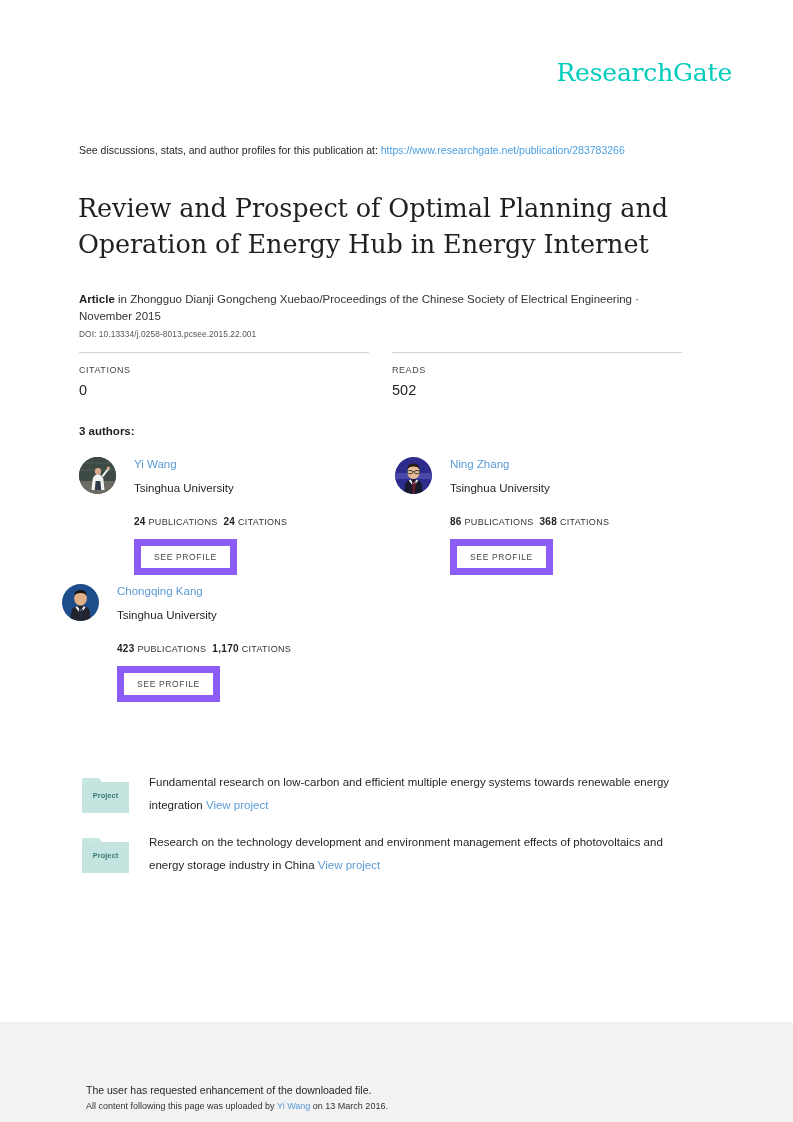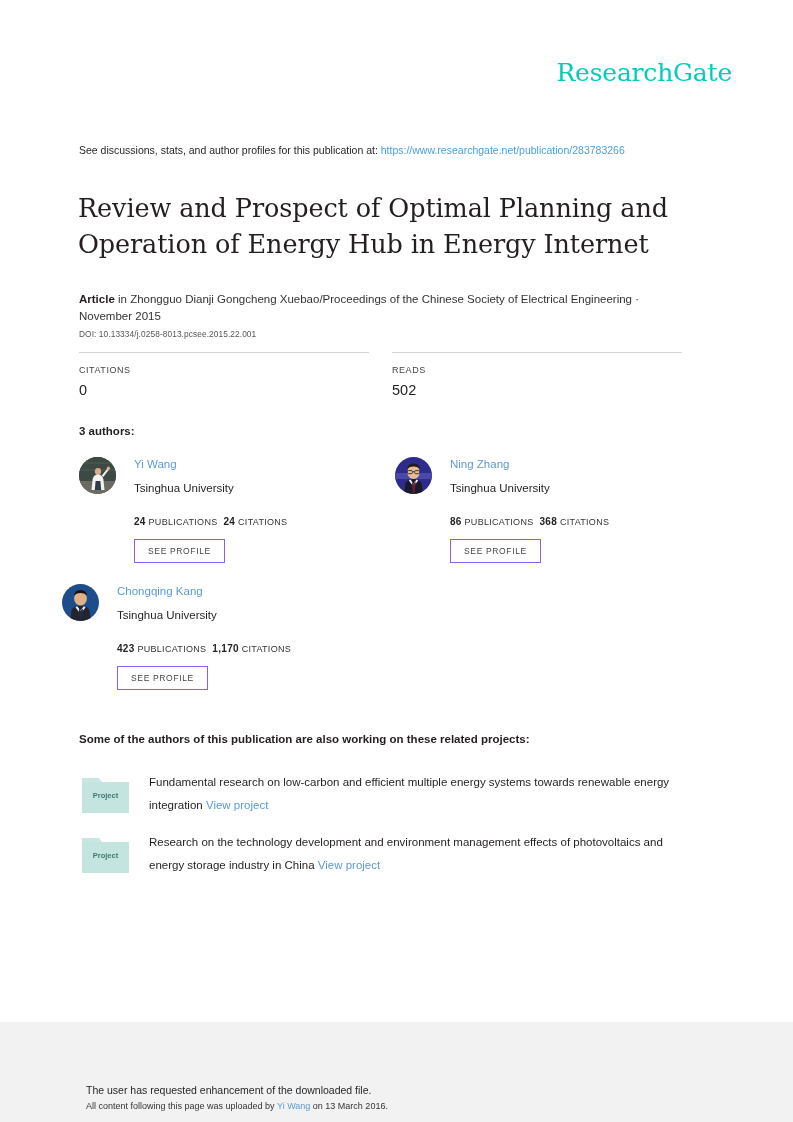--- a/index.html
+++ b/index.html
@@ -173,21 +173,21 @@
   }
   .author-stats b {
     font-size: 10px;
     font-weight: bold;
     color: #231f20;
   }
   .author-stats .gap { display: inline-block; width: 6px; }
   .see-profile {
     margin-top: 12px;
     display: inline-block;
-    border: 1px solid #8b5cf6;
+    border: 7px solid #8b5cf6;
     background: #fff;
     padding: 6px 13px 6px 13px;
     font-size: 8.5px;
     letter-spacing: 0.65px;
     color: #444;
     cursor: pointer;
   }
 
   
   .projects-heading {
@@ -363,21 +363,20 @@
       <div class="author-affil">Tsinghua University</div>
       <div class="author-stats">
         <b>423</b>
         <span>PUBLICATIONS</span><span class="gap"></span><b>1,170</b>
         <span>CITATIONS</span>
       </div>
       <div class="see-profile">SEE PROFILE</div>
     </div>
   </div>
 
-  <div class="projects-heading">Some of the authors of this publication are also working on these related projects:</div>
 
   <div class="project p0">
     <div class="folder">
       <svg width="47" height="38" viewBox="0 0 47 38">
         <path d="M0 3 h17 l3 4 h27 v31 h-47 Z" fill="#c9e7e2"></path>
         <path d="M0 7 h47 v31 h-47 Z" fill="#c4e4df"></path>
         <text x="23.5" y="23" font-family="Liberation Sans, sans-serif" font-size="7.5" font-weight="bold" fill="#3d7a73" text-anchor="middle">Project</text>
       </svg>
     </div>
     <div class="project-text">

